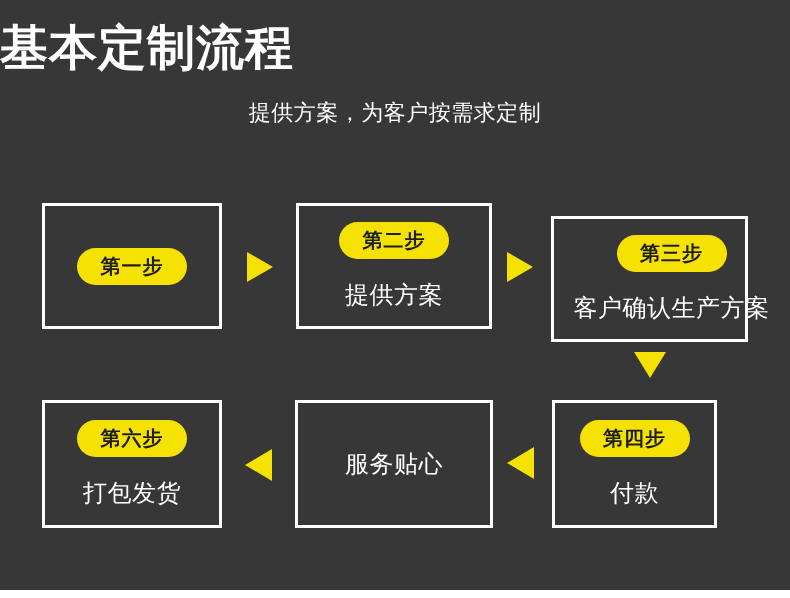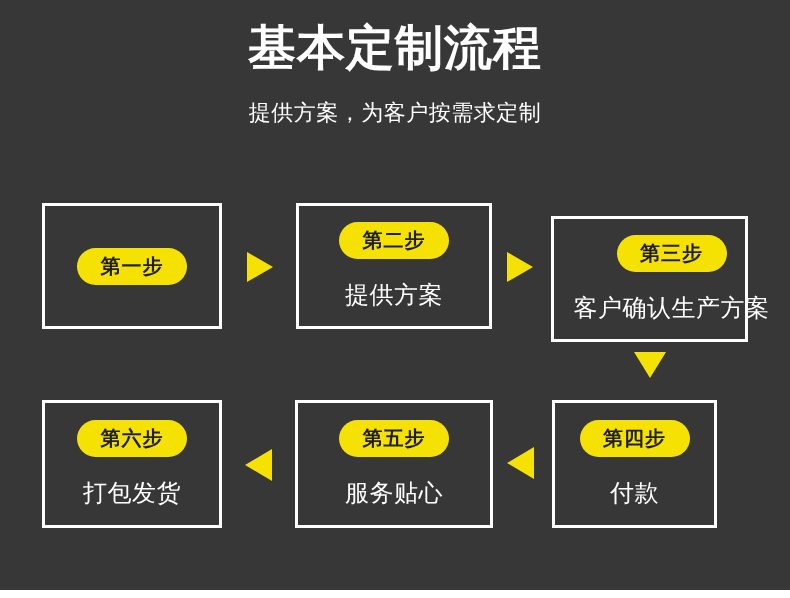--- a/index.html
+++ b/index.html
@@ -18,21 +18,20 @@
     height: 598px;
     background: var(--bg);
     overflow: hidden;
   }
 
   .page-title {
     position: absolute;
     top: 22px;
     left: 0;
     width: 100%;
-    text-align: center;
     color: var(--white);
     font-size: 48px;
     font-weight: 800;
     letter-spacing: 1px;
     line-height: 1.1;
   }
 
   .page-subtitle {
     position: absolute;
     top: 98px;
@@ -143,23 +142,20 @@
   <div class="step-box" style="left:552px; top:400px; width:165px; height:128px;">
     <div class="pill">
       <span>第四步</span>
     </div>
     <div class="step-label">付款</div>
   </div>
 
   <div class="arrow arrow-left" style="left:507px; top:447px;"></div>
 
   <div class="step-box" style="left:295px; top:400px; width:198px; height:128px;">
-    <div class="pill">
-      <span>第五步</span>
-    </div>
     <div class="step-label">服务贴心</div>
   </div>
 
   <div class="arrow arrow-left" style="left:245px; top:449px;"></div>
 
   <div class="step-box" style="left:42px; top:400px; width:180px; height:128px;">
     <div class="pill">
       <span>第六步</span>
     </div>
     <div class="step-label">打包发货</div>

